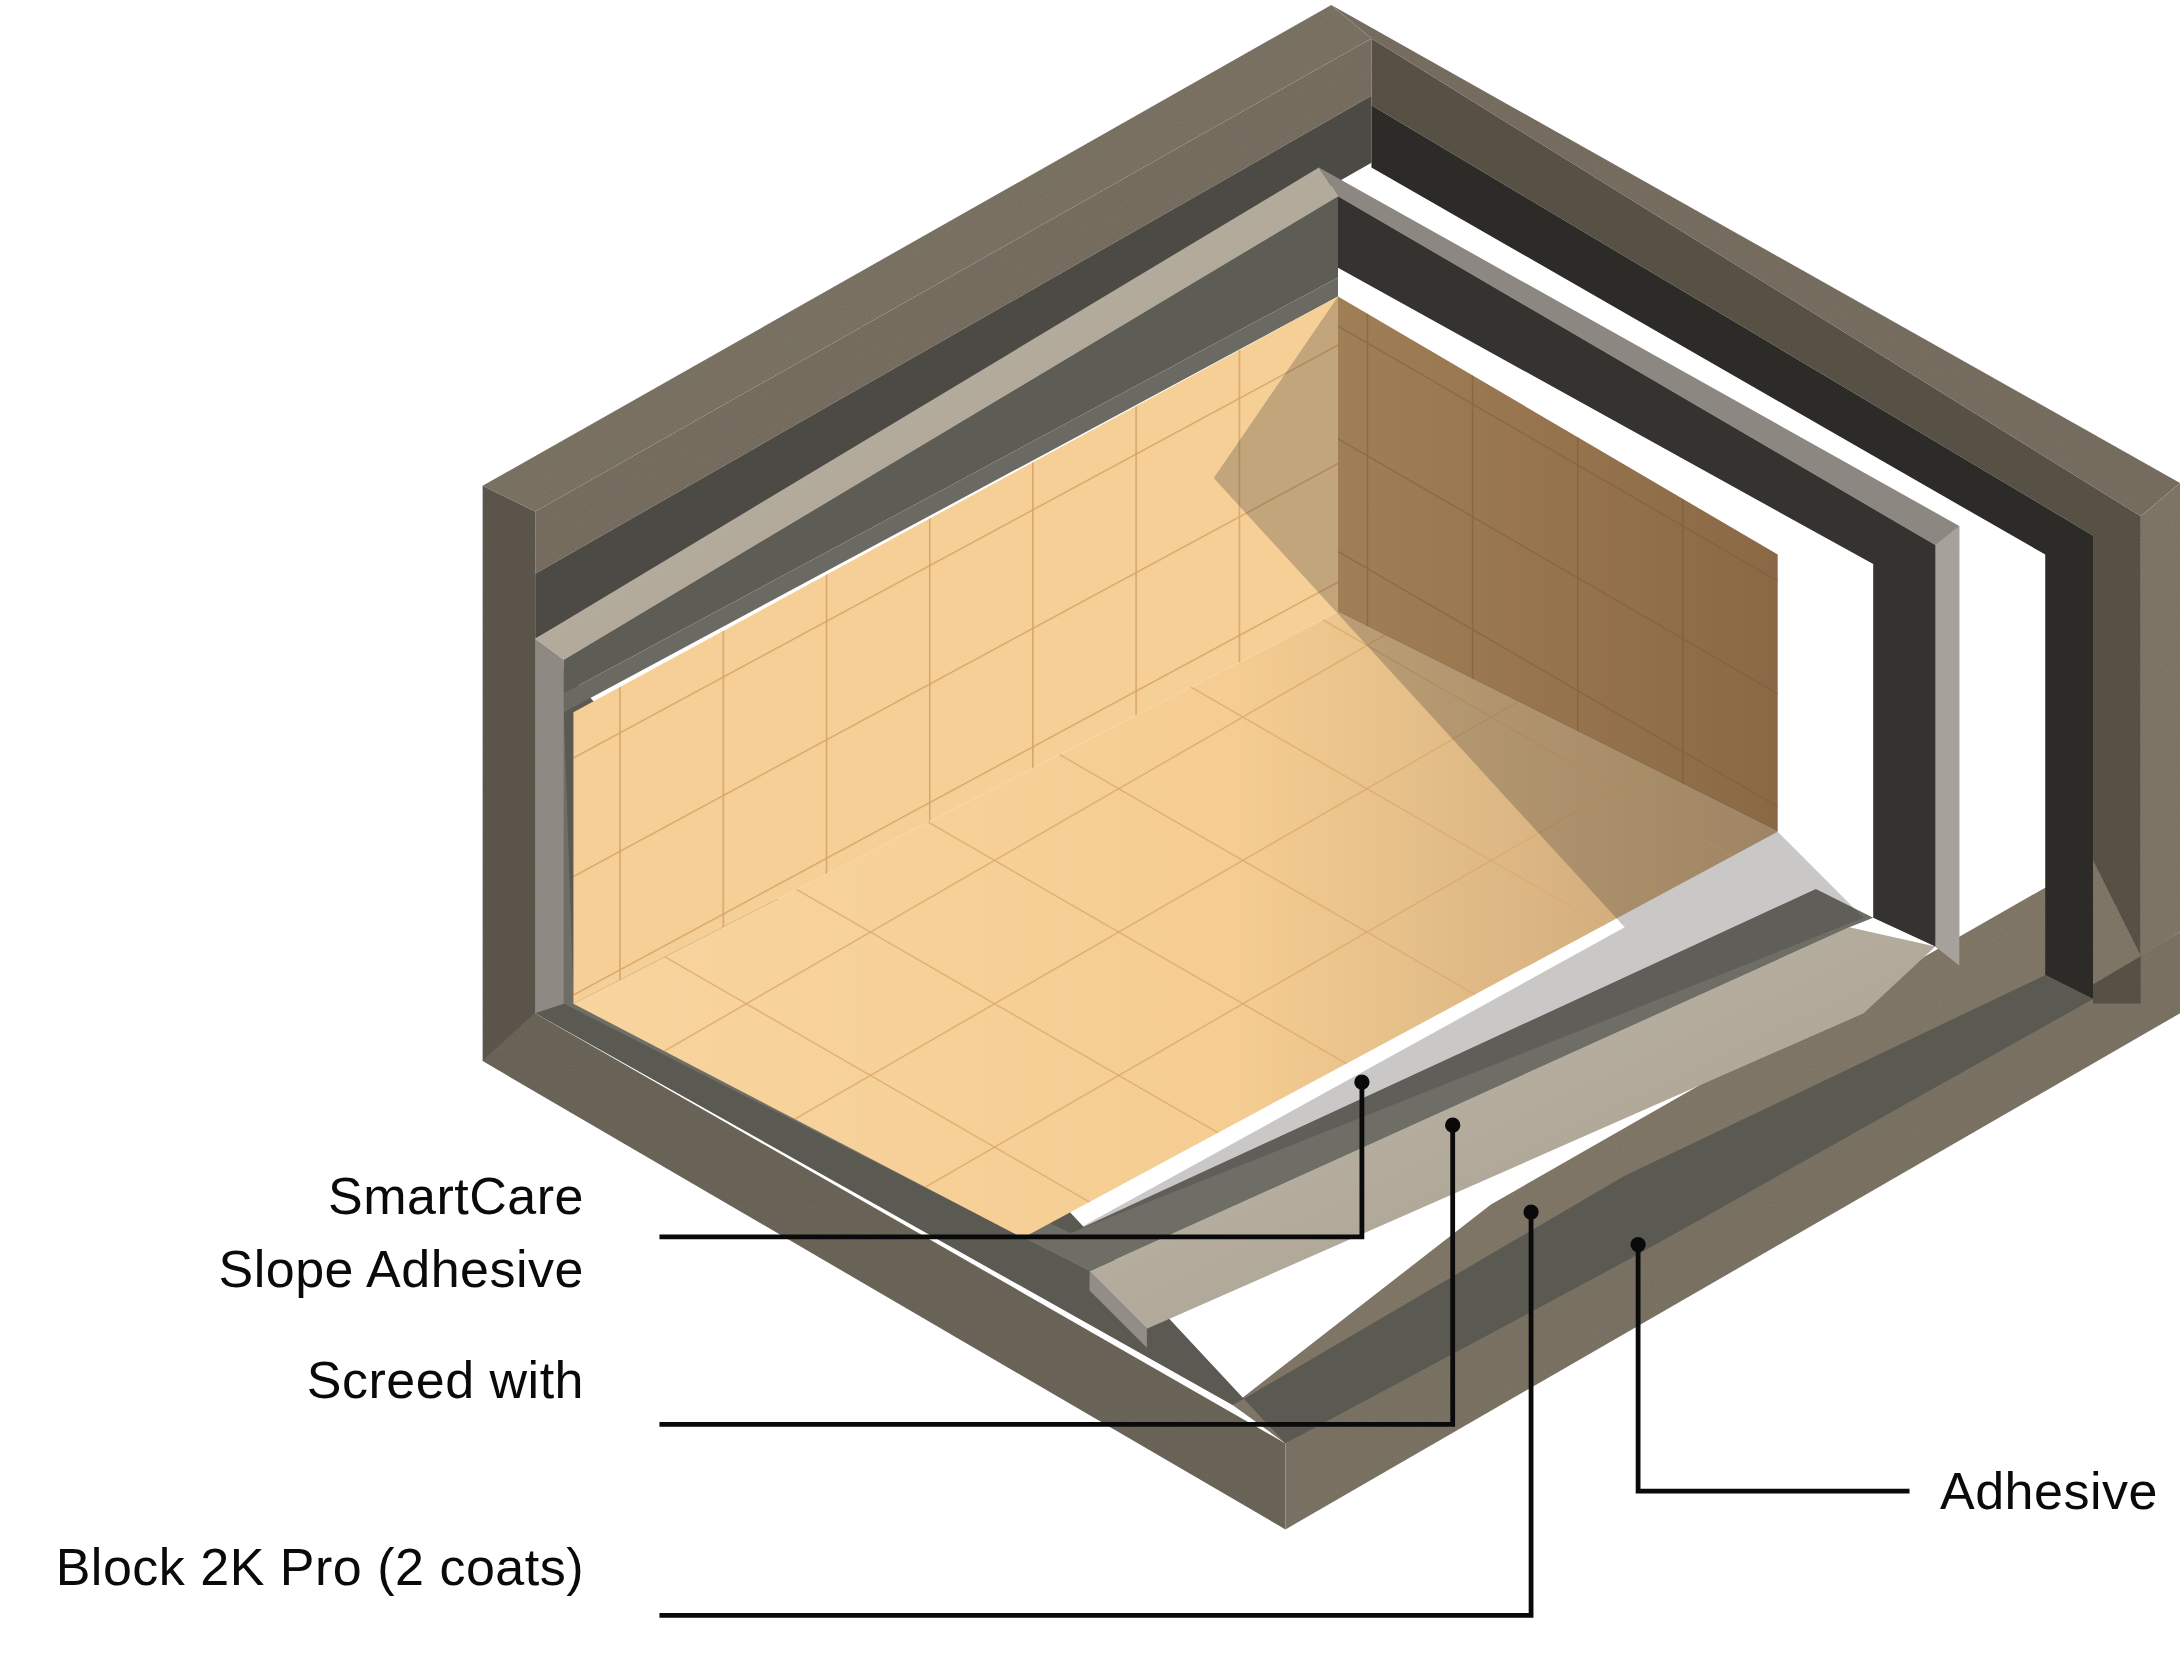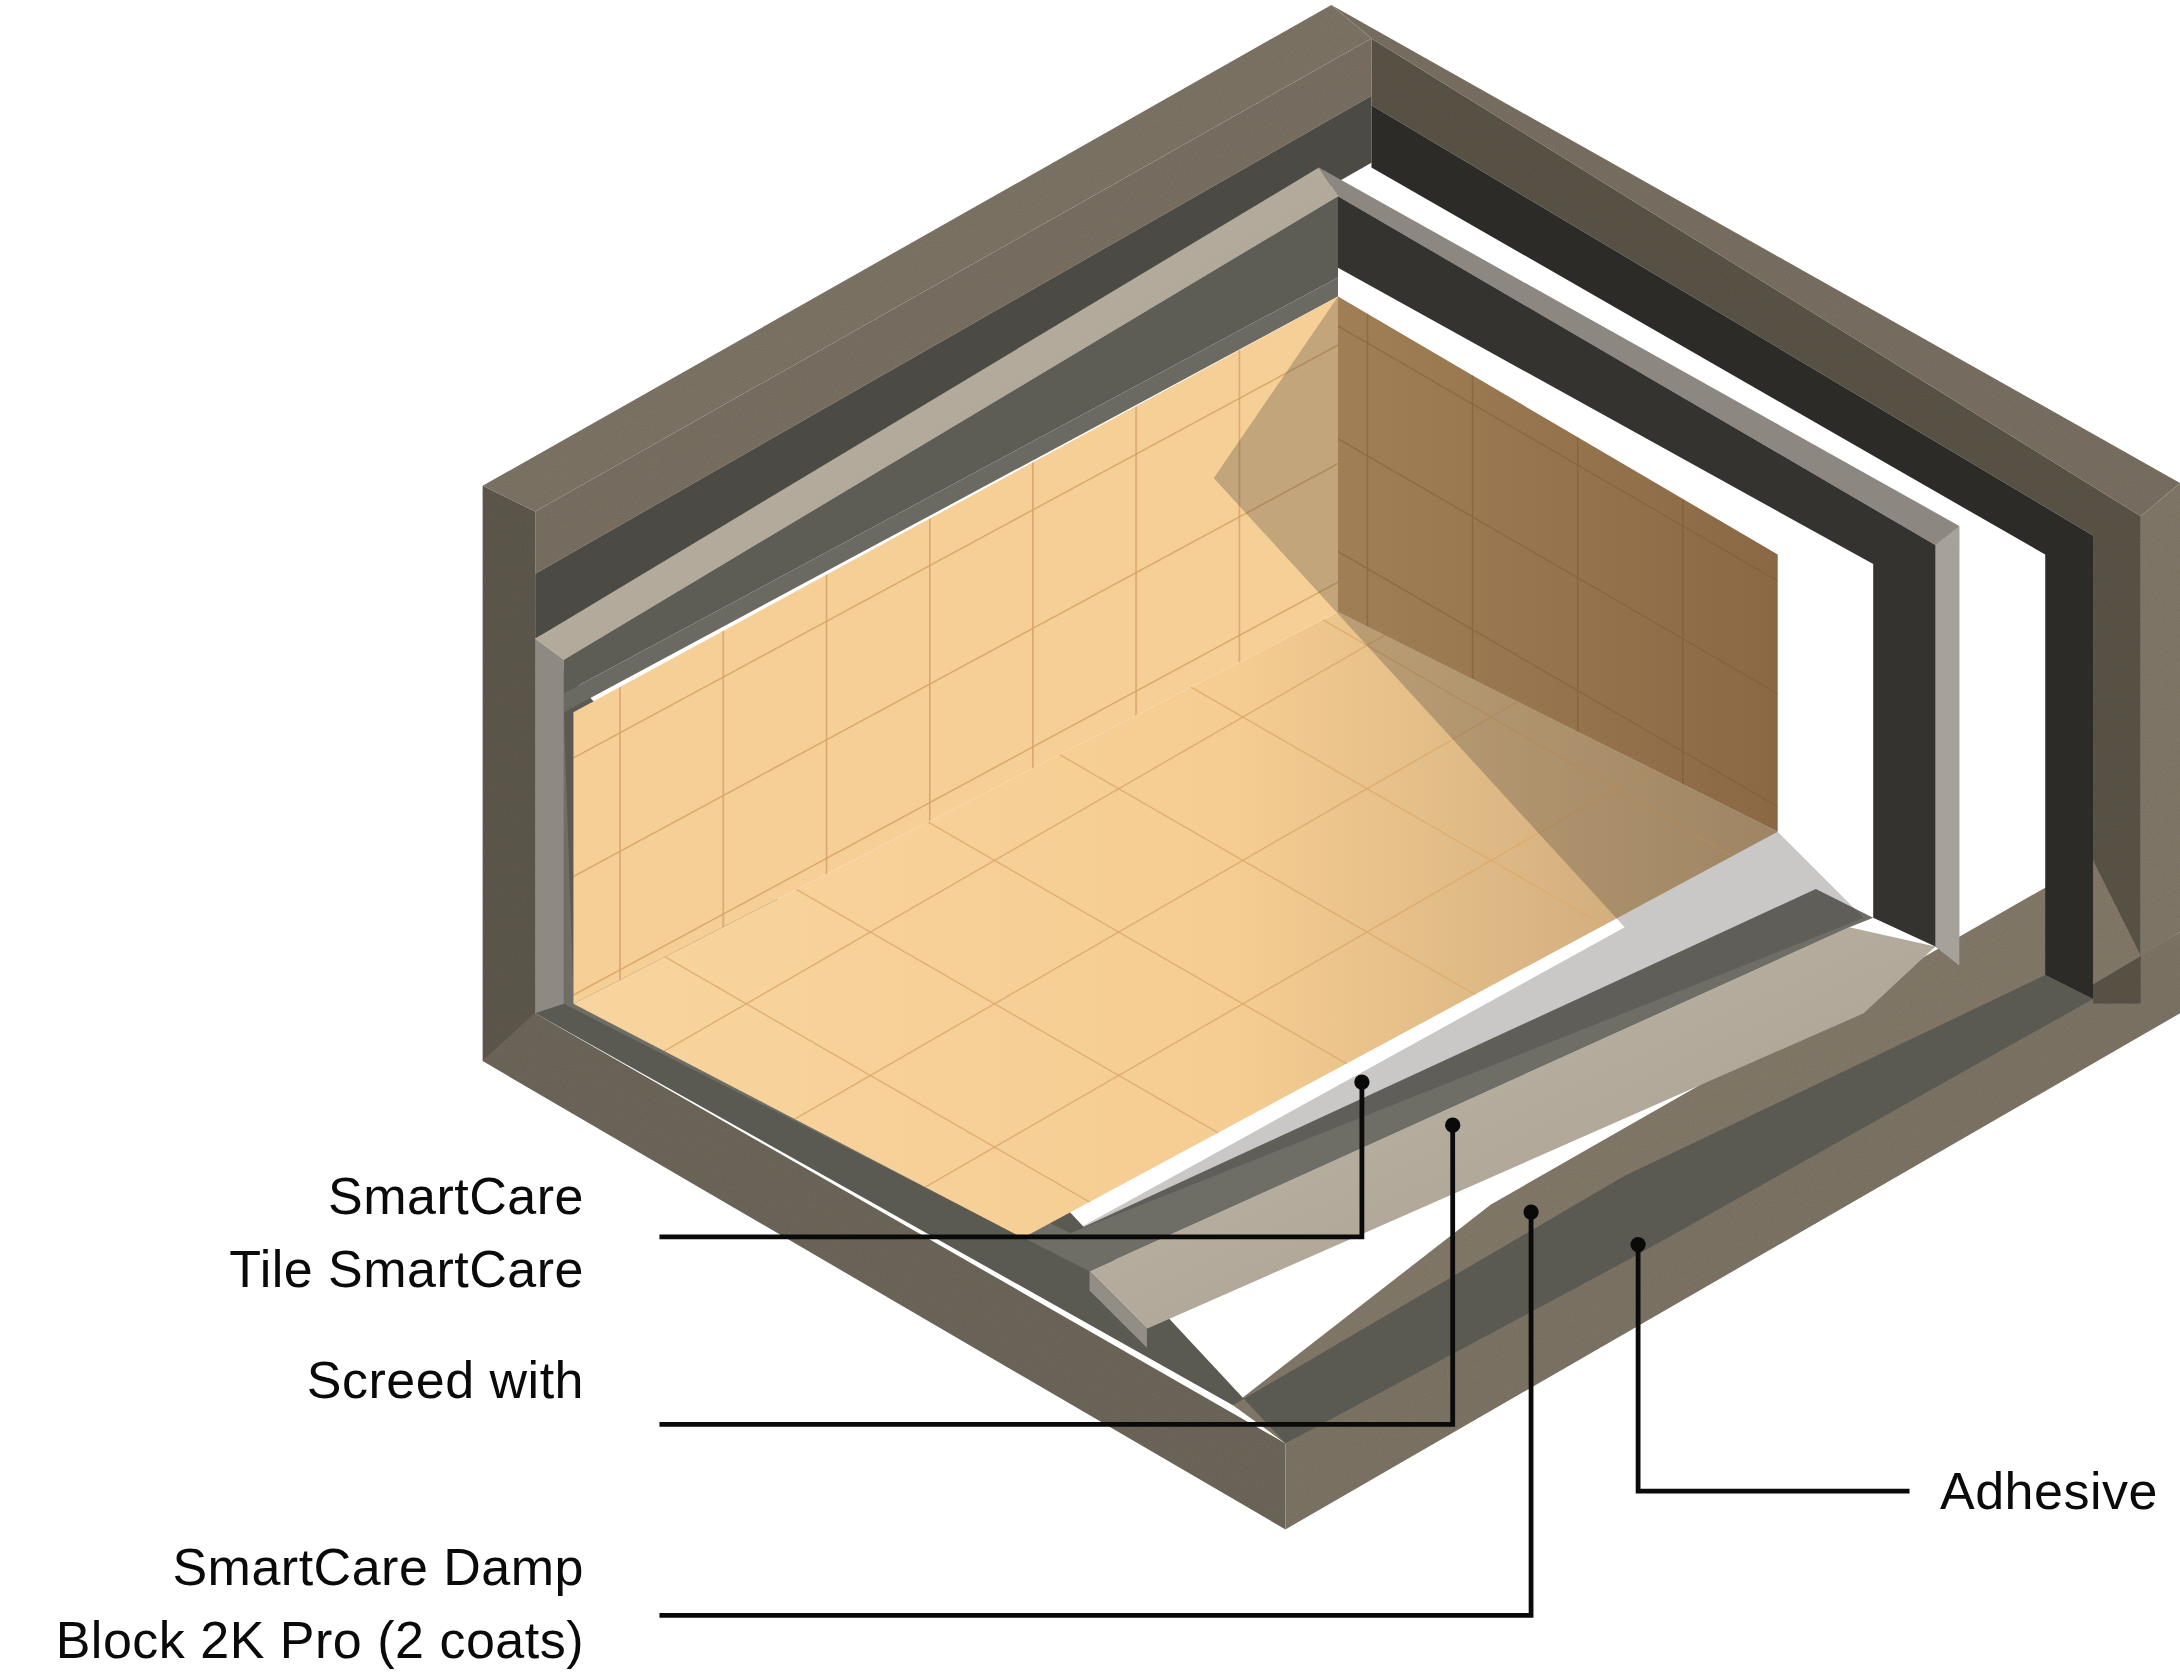--- a/index.html
+++ b/index.html
@@ -117,28 +117,27 @@
   <g fill="#0a0a0a">
     <circle cx="1425" cy="1132" r="8"></circle>
     <circle cx="1520" cy="1177" r="8"></circle>
     <circle cx="1602" cy="1268" r="8"></circle>
     <circle cx="1714" cy="1302" r="8"></circle>
   </g>
 </svg>
 
 <div class="label right-align" style="right:1596px; top:1160px;">
   <span>SmartCare</span>
-  <span>Tile SmartCare</span>
+  <span>Slope Adhesive</span>
 </div>
 
 <div class="label right-align" style="right:1596px; top:1344px;">
   <span>Screed with</span>
 </div>
 
 <div class="label right-align" style="right:1596px; top:1531px;">
-  <span>SmartCare Damp</span>
   <span>Block 2K Pro (2 coats)</span>
 </div>
 
 <div class="label" style="left:1940px; top:1455px;">
   <span>Adhesive</span>
 </div>
 
 
 </body></html>

